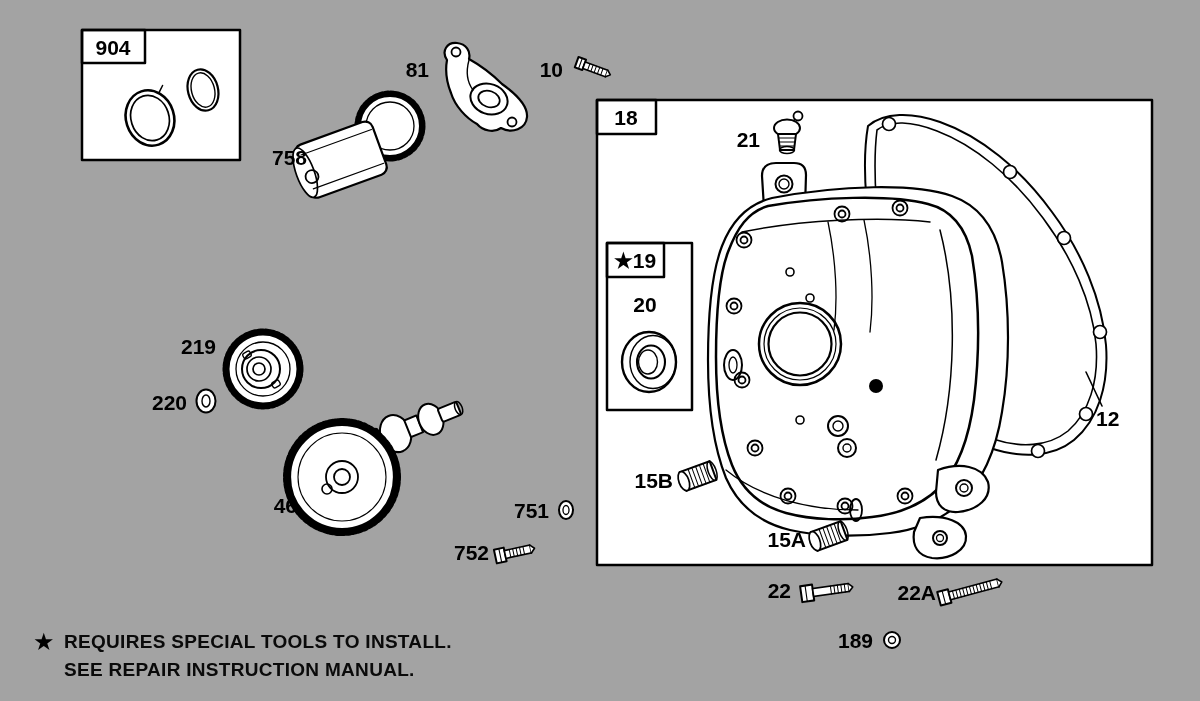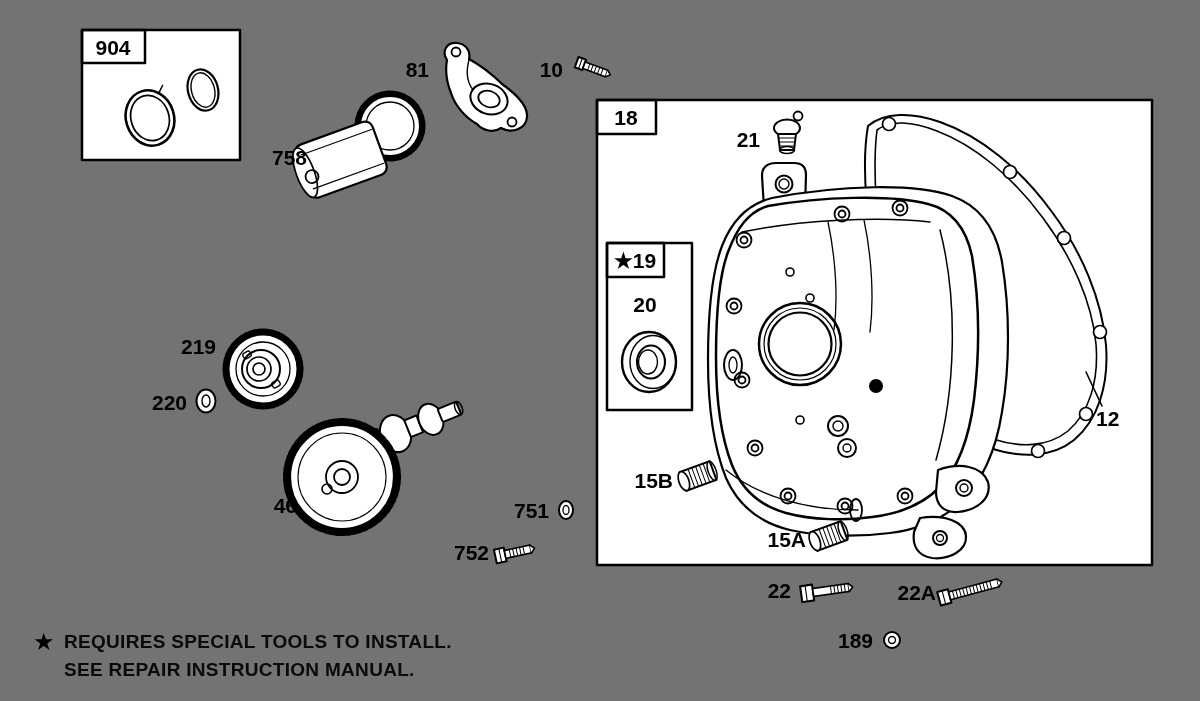--- a/index.html
+++ b/index.html
@@ -1,16 +1,16 @@
 <!DOCTYPE html>
 <html><head>
 <meta charset="utf-8">
 <style>
   html,body { margin:0; padding:0; background:#ffffff; }
-  .stage { position:relative; width:1200px; height:701px; background:#737373; overflow:hidden; }
+  .stage { position:relative; width:1200px; height:701px; background:#a3a3a3; overflow:hidden; }
   svg { display:block; }
   .ln  { stroke:#000000; fill:none; stroke-linecap:round; stroke-linejoin:round; }
   .w   { fill:#ffffff; }
   .blk { fill:#000000; stroke:none; }
   .lbl { font-family:"Liberation Sans", sans-serif; font-weight:bold; font-size:21px; fill:#000; stroke:none; }
   .lblbox { font-family:"Liberation Sans", sans-serif; font-weight:bold; font-size:21px; fill:#000; stroke:none; }
   .note { font-family:"Liberation Sans", sans-serif; font-weight:bold; font-size:19px; fill:#0a0a0a; stroke:none; letter-spacing:0.3px; }
   .star { font-family:"DejaVu Sans", sans-serif; font-weight:bold; font-size:24px; fill:#000; stroke:none; }
 </style>
 </head>

